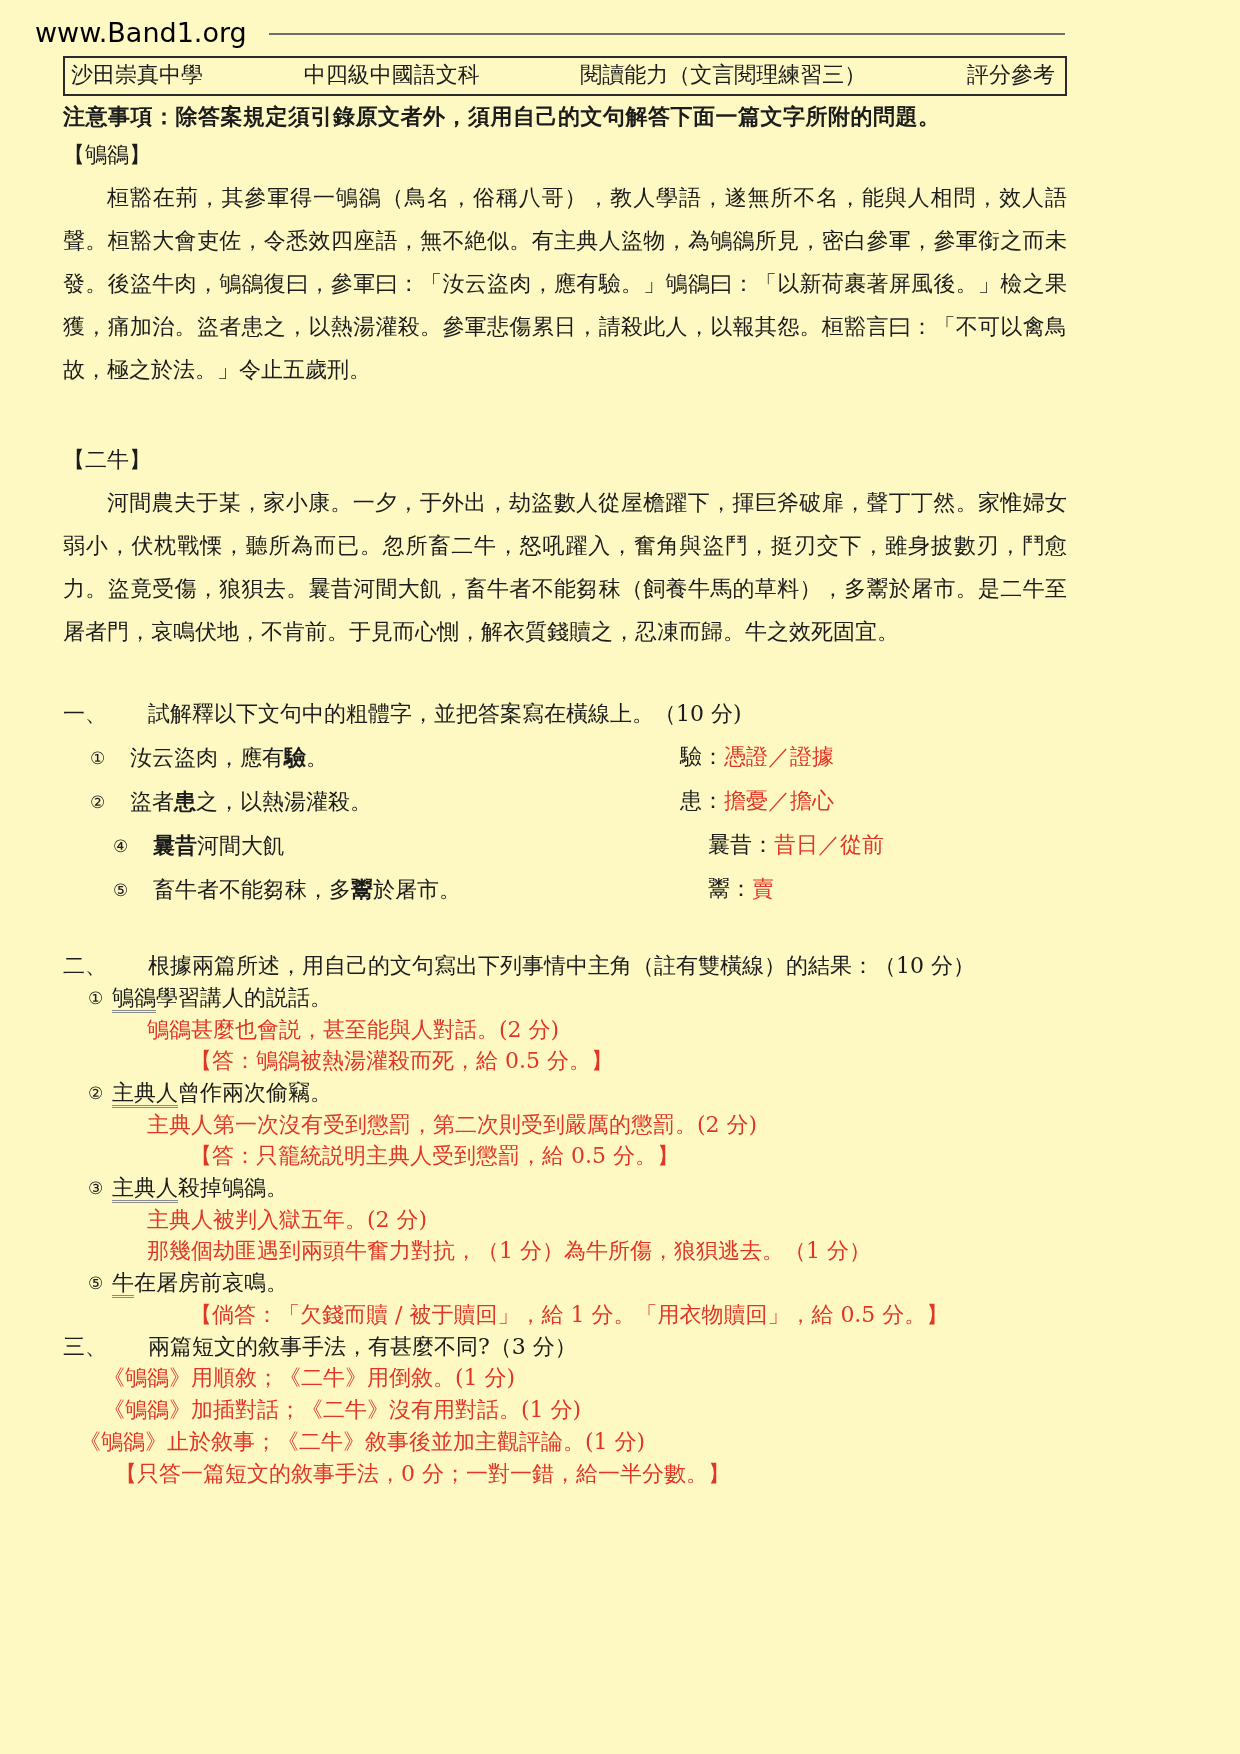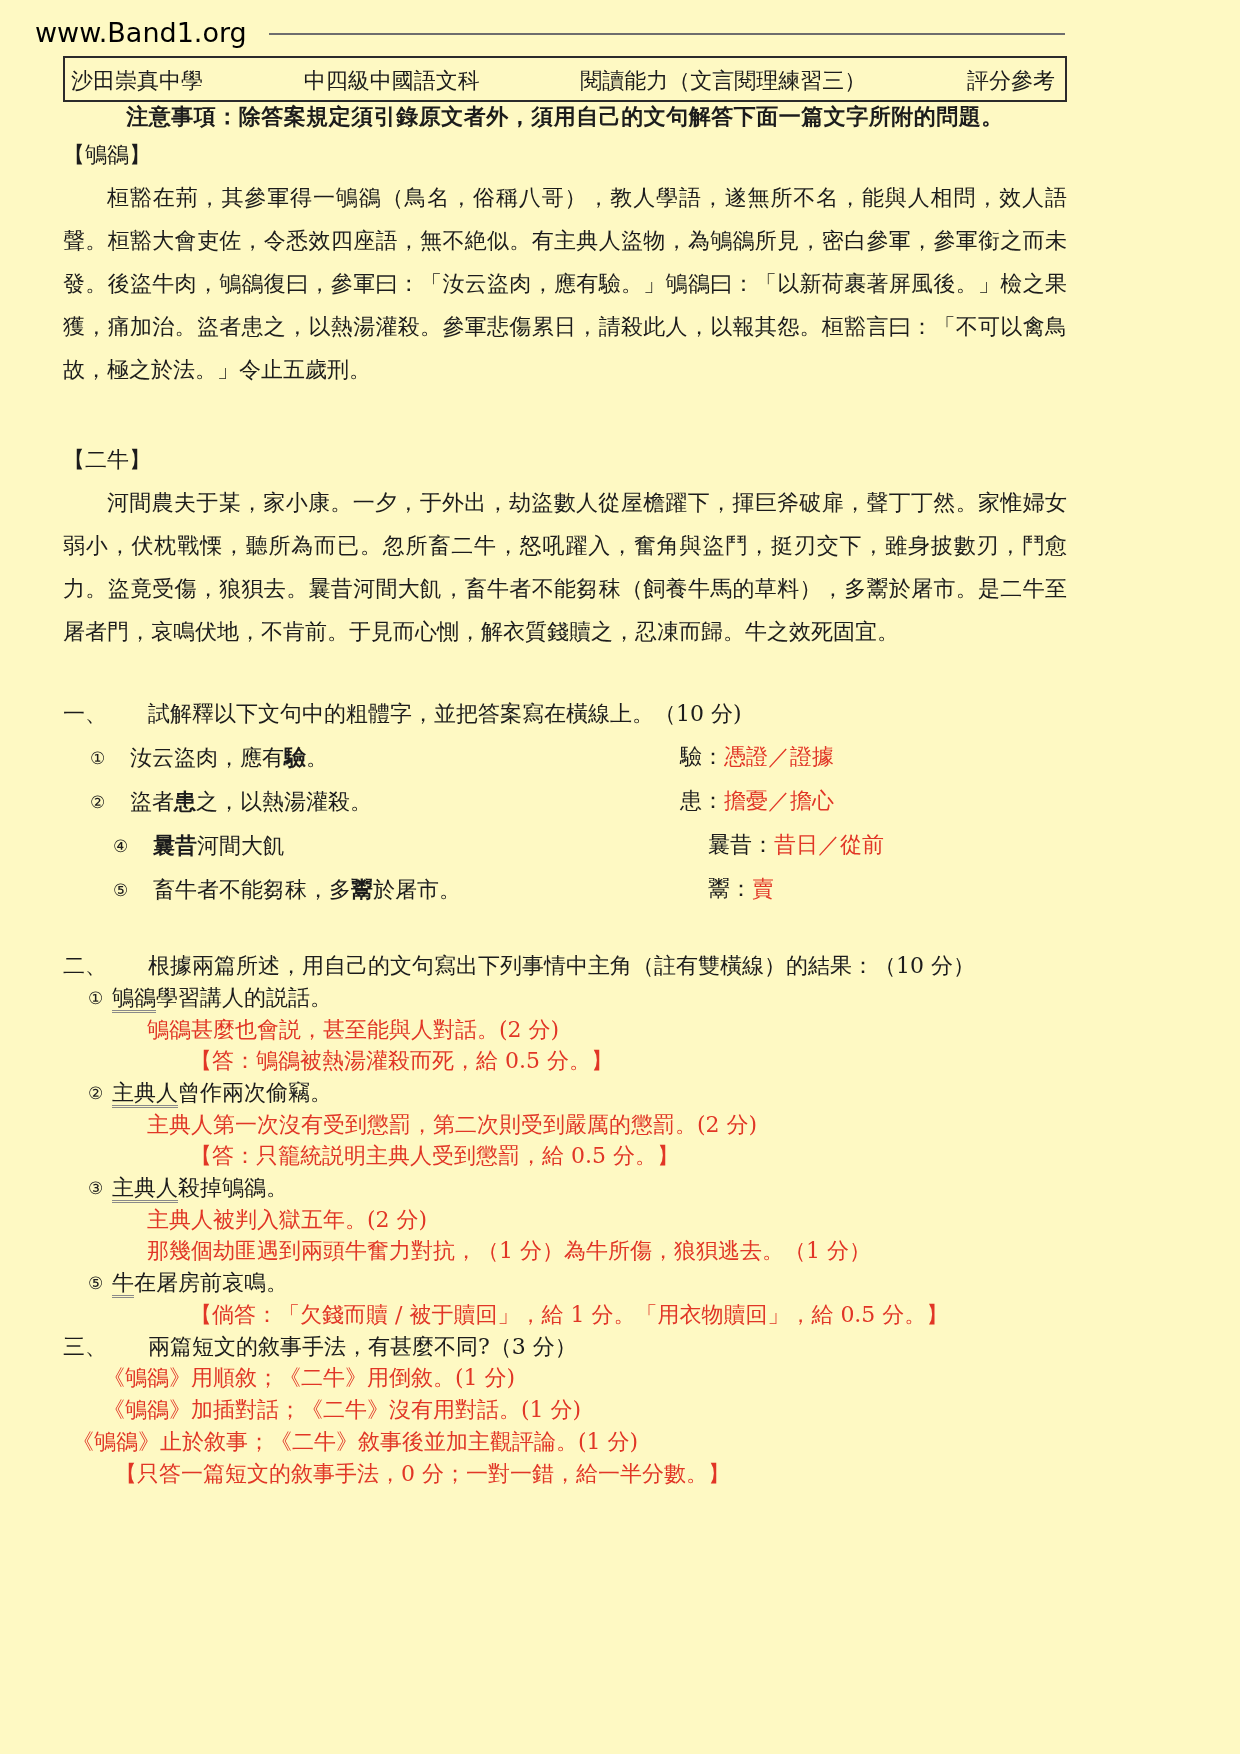--- a/index.html
+++ b/index.html
@@ -5,22 +5,22 @@
   html,body{margin:0;padding:0;background:#ffffff;}
   .page{position:relative;width:1240px;height:1754px;background:#fef9c3;overflow:hidden;
         font-family:"DejaVu Serif","Liberation Serif",serif;color:#1c1c1c;}
   
   .topbar{position:absolute;left:35px;top:18px;width:1030px;display:flex;align-items:flex-start;}
   .brand{font-family:"DejaVu Sans","Liberation Sans",sans-serif;font-size:27px;color:#000;line-height:30px;}
   .rule{flex:1;height:0;border-top:2px solid #6e6e6e;margin-left:22px;margin-top:15px;}
   
   .main{position:absolute;left:63px;top:56px;width:1004px;}
   .headerbox{border:2px solid #2b2b2b;display:flex;justify-content:space-between;
-             padding:8px 10px 4px 6px;font-size:22px;white-space:nowrap;}
-  .notice{font-weight:bold;font-size:22px;letter-spacing:.5px;text-align:center;}
+             padding:2px 10px 4px 6px;font-size:22px;white-space:nowrap;}
+  .notice{font-weight:bold;font-size:22px;margin-top:6px;letter-spacing:.5px;}
   .ptitle{font-size:22px;margin-top:8px;}
   .ptitle-2{margin-top:54px;}
   .passage{font-size:22px;line-height:43px;text-align:justify;text-indent:44px;margin:6px 0 0 0;}
   
   .qhead{font-size:22px;margin-top:46px;line-height:30px;}
   .qnum{display:inline-block;width:85px;}
   
   .q1row{position:relative;font-size:22px;line-height:30px;margin-top:13px;white-space:nowrap;}
   .circ{display:inline-block;width:40px;margin-left:27px;font-size:17px;vertical-align:1px;}
   .q1row.deep .circ{margin-left:50px;}
@@ -30,21 +30,21 @@
   b{font-weight:bold;}
   
   .q2item{font-size:22px;line-height:31px;margin-top:1px;white-space:nowrap;}
   .circ2{display:inline-block;width:24px;margin-left:25px;font-size:17px;vertical-align:1px;}
   .subj{border-bottom:3px double #8a8a8a;padding-bottom:0px;}
   .ans{font-size:22px;line-height:31px;color:var(--red,#e13626);margin-left:84px;white-space:nowrap;}
   .ans.bracket{margin-left:127px;}
   
   .q3line{font-size:22px;line-height:32px;color:var(--red,#e13626);white-space:nowrap;}
   .q3-a,.q3-b{margin-left:40px;}
-  .q3-c{margin-left:9px;}
+  .q3-c{margin-left:16px;}
   .q3-d{margin-left:52px;}
   .q3block{margin-top:2px;}
 </style>
 </head>
 <body>
 
 <div class="page">
 
   <div class="topbar">
     <span class="brand">www.Band1.org</span>

